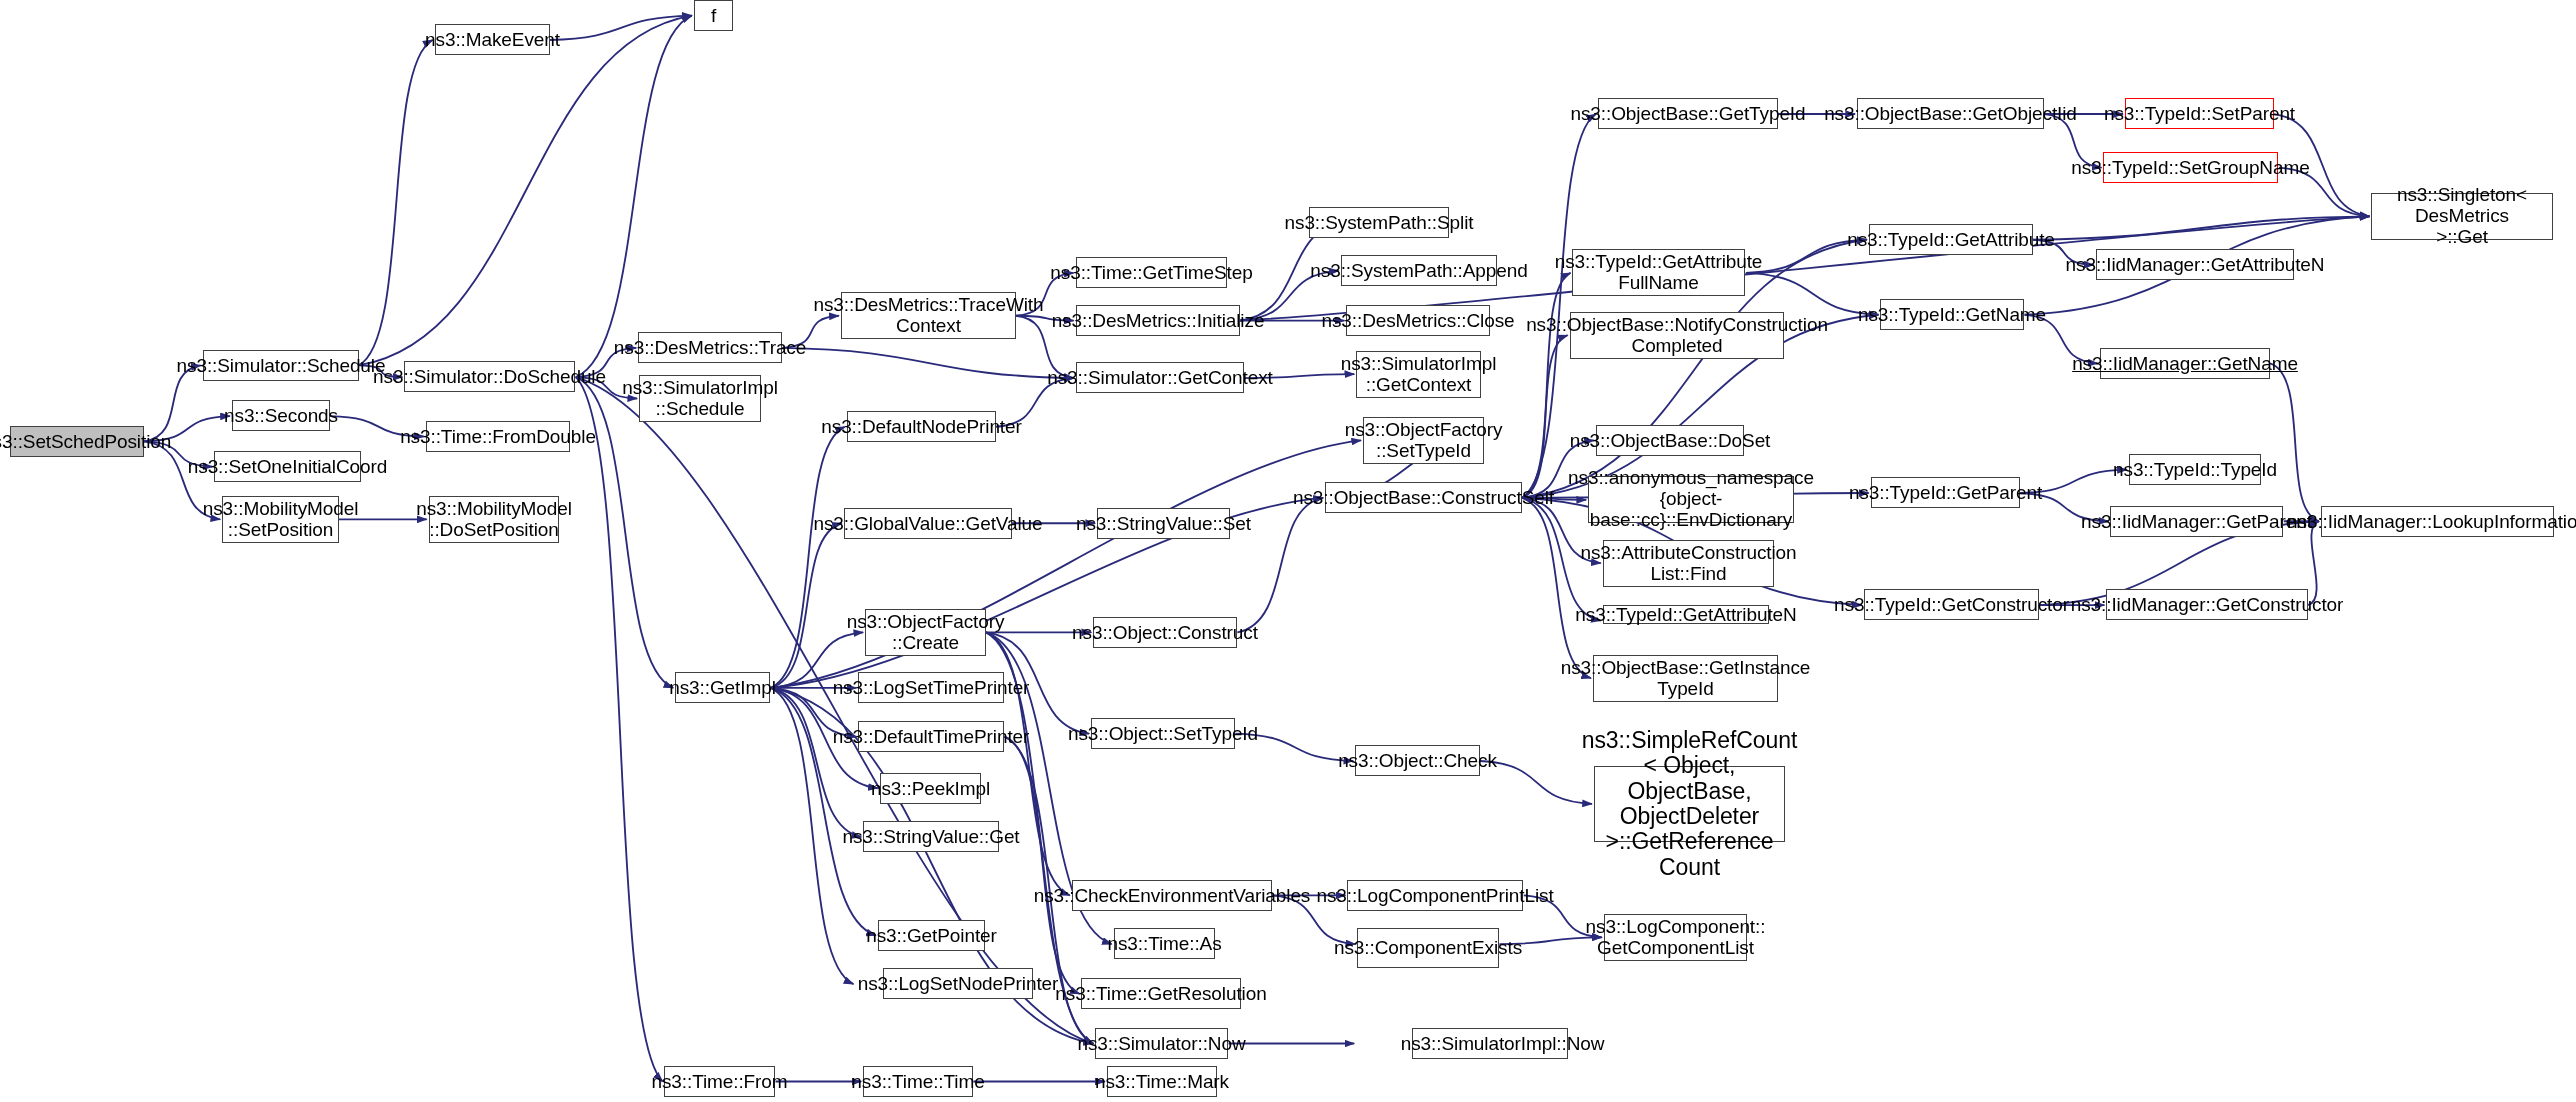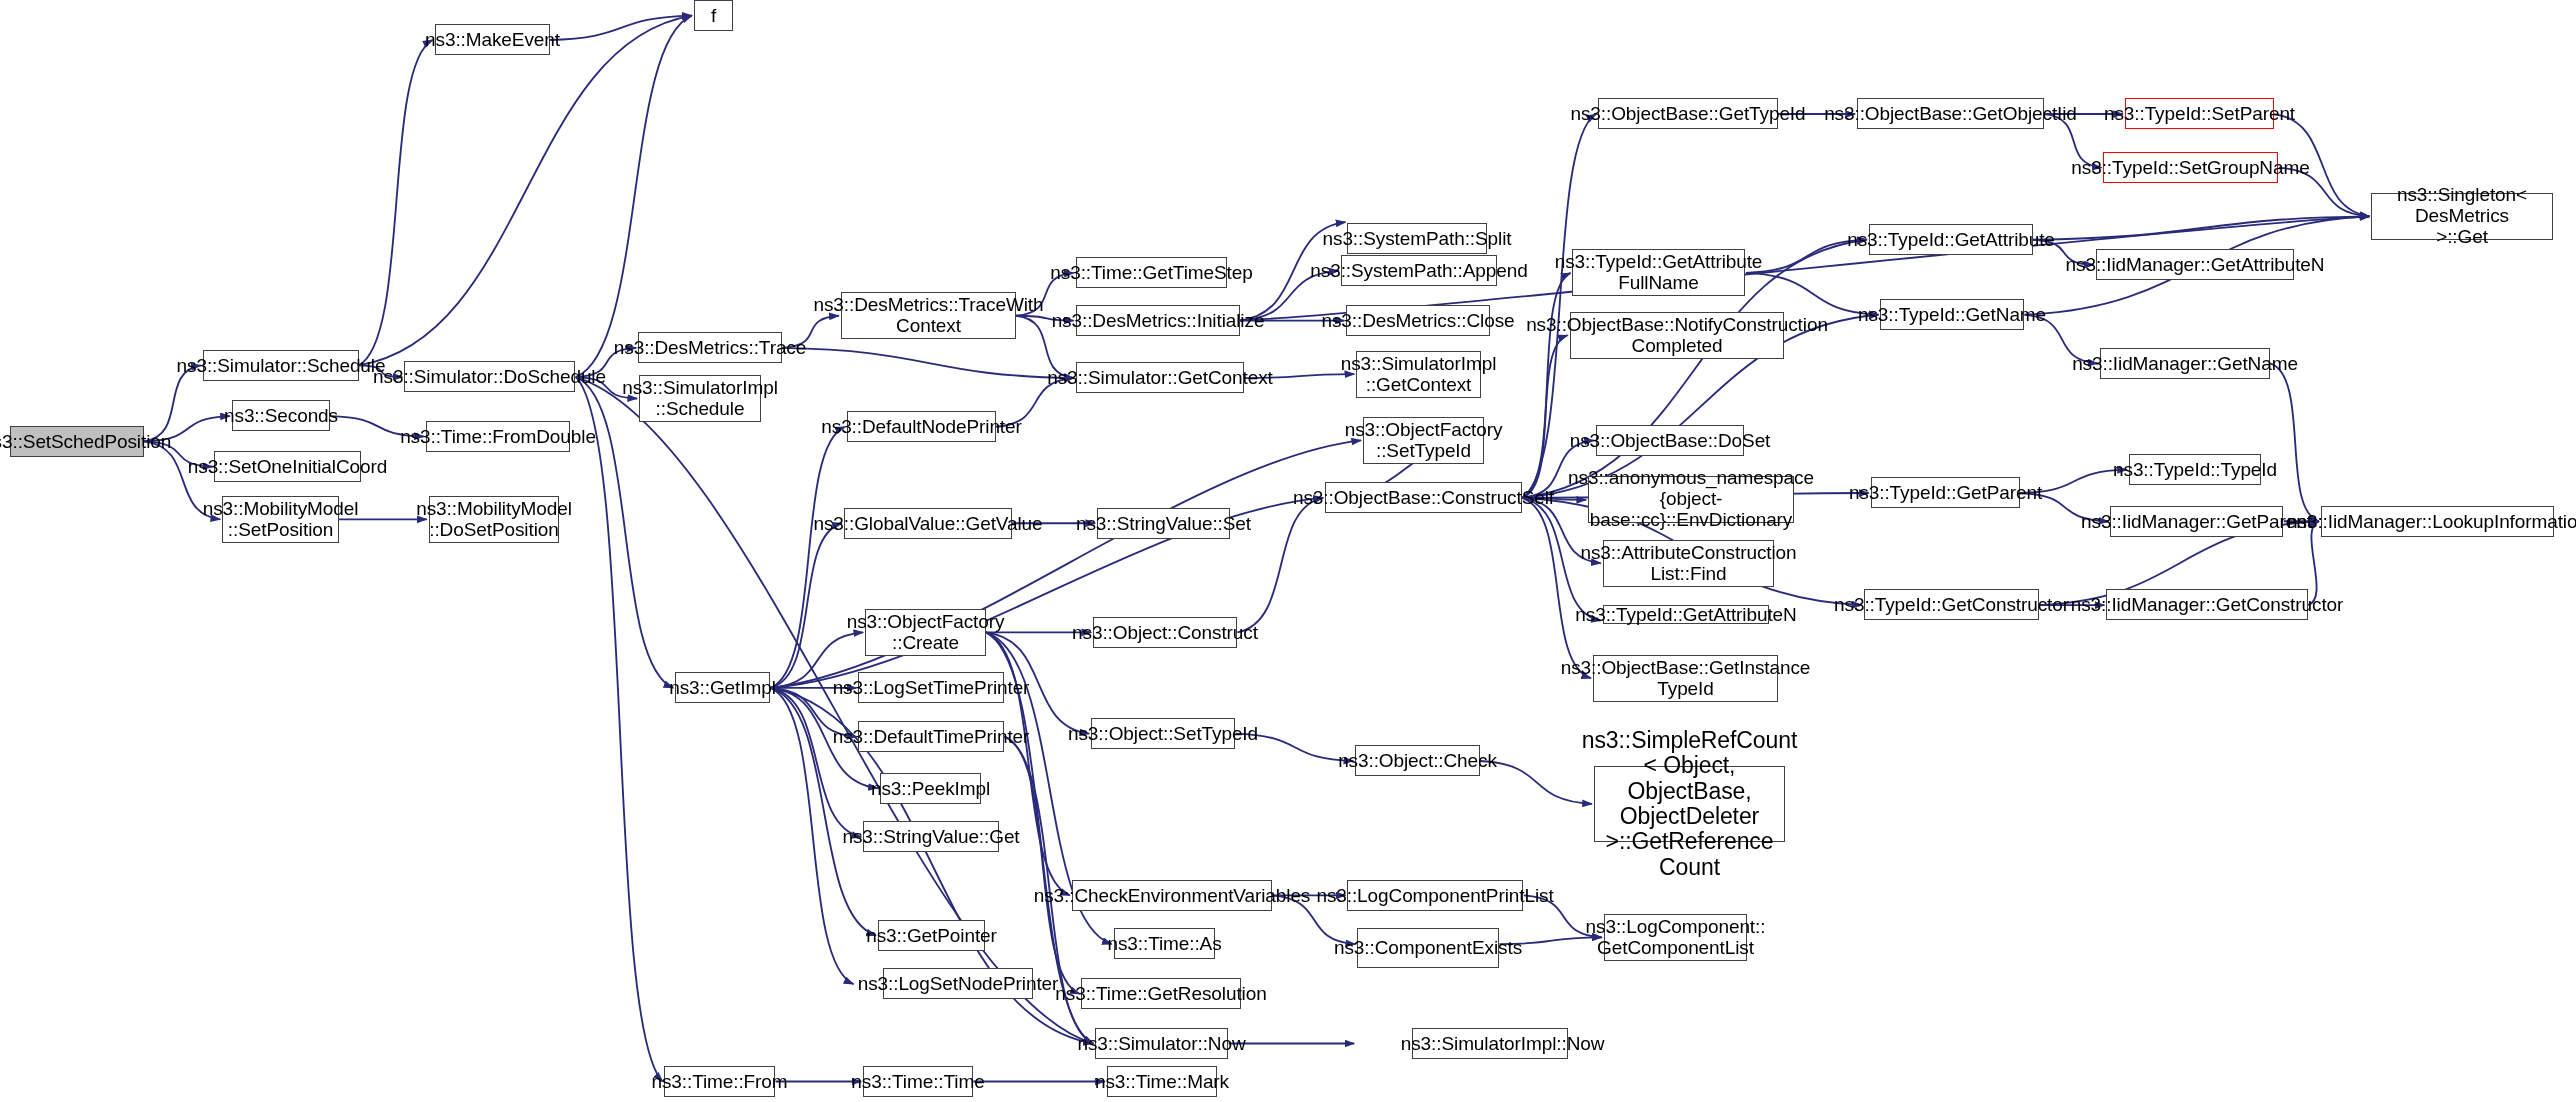--- a/index.html
+++ b/index.html
@@ -131,21 +131,21 @@
     <div class="node" style="left: 426px; top: 421px; width: 144px; height: 31px;">ns3::Time::FromDouble</div>
     <div class="node two" style="left: 429px; top: 496px; width: 130px; height: 47px;">ns3::MobilityModel
 ::DoSetPosition</div>
     <div class="node" style="left: 638px; top: 332px; width: 144px; height: 31px;">ns3::DesMetrics::Trace</div>
     <div class="node two" style="left: 841px; top: 292px; width: 175px; height: 47px;">ns3::DesMetrics::TraceWith
 Context</div>
     <div class="node" style="left: 847px; top: 411px; width: 149px; height: 31px;">ns3::DefaultNodePrinter</div>
     <div class="node" style="left: 1076px; top: 257px; width: 151px; height: 31px;">ns3::Time::GetTimeStep</div>
     <div class="node" style="left: 1076px; top: 305px; width: 164px; height: 31px;">ns3::DesMetrics::Initialize</div>
     <div class="node" style="left: 1076px; top: 362px; width: 168px; height: 31px;">ns3::Simulator::GetContext</div>
-    <div class="node" style="left: 1347px; top: 207px; width: 140px; height: 31px; margin-top: 16px;">ns3::SystemPath::Split</div>
+    <div class="node" style="left: 1309px; top: 207px; width: 140px; height: 31px;">ns3::SystemPath::Split</div>
     <div class="node" style="left: 1341px; top: 255px; width: 156px; height: 31px;">ns3::SystemPath::Append</div>
     <div class="node" style="left: 1346px; top: 305px; width: 144px; height: 31px;">ns3::DesMetrics::Close</div>
     <div class="node two" style="left: 1356px; top: 351px; width: 125px; height: 47px;">ns3::SimulatorImpl
 ::GetContext</div>
     <div class="node two" style="left: 1363px; top: 417px; width: 121px; height: 47px;">ns3::ObjectFactory
 ::SetTypeId</div>
     <div class="node" style="left: 1325px; top: 482px; width: 197px; height: 31px;">ns3::ObjectBase::ConstructSelf</div>
     <div class="node" style="left: 844px; top: 508px; width: 168px; height: 31px;">ns3::GlobalValue::GetValue</div>
     <div class="node" style="left: 1097px; top: 508px; width: 133px; height: 31px;">ns3::StringValue::Set</div>
     <div class="node" style="left: 675px; top: 672px; width: 95px; height: 31px;">ns3::GetImpl</div>
@@ -176,21 +176,21 @@
 FullName</div>
     <div class="node two" style="left: 1570px; top: 312px; width: 214px; height: 47px;">ns3::ObjectBase::NotifyConstruction
 Completed</div>
     <div class="node" style="left: 1598px; top: 98px; width: 180px; height: 31px;">ns3::ObjectBase::GetTypeId</div>
     <div class="node" style="left: 1857px; top: 98px; width: 187px; height: 31px;">ns3::ObjectBase::GetObjectIid</div>
     <div class="node redbox" style="left: 2125px; top: 98px; width: 149px; height: 31px;">ns3::TypeId::SetParent</div>
     <div class="node redbox" style="left: 2103px; top: 152px; width: 175px; height: 31px;">ns3::TypeId::SetGroupName</div>
     <div class="node" style="left: 1869px; top: 224px; width: 164px; height: 31px;">ns3::TypeId::GetAttribute</div>
     <div class="node" style="left: 2096px; top: 249px; width: 198px; height: 31px;">ns3::IidManager::GetAttributeN</div>
     <div class="node" style="left: 1880px; top: 299px; width: 144px; height: 31px;">ns3::TypeId::GetName</div>
-    <div class="node" style="left: 2100px; top: 348px; width: 170px; height: 31px;">ns3::IidManager::GetName</div>
+    <div class="node" style="left: 2100px; top: 348px; width: 170px; height: 31px; text-decoration: underline;">ns3::IidManager::GetName</div>
     <div class="node two" style="left: 2371px; top: 193px; width: 182px; height: 47px;">ns3::Singleton&lt; DesMetrics
 &gt;::Get</div>
     <div class="node" style="left: 2129px; top: 454px; width: 132px; height: 31px;">ns3::TypeId::TypeId</div>
     <div class="node" style="left: 1871px; top: 477px; width: 149px; height: 31px;">ns3::TypeId::GetParent</div>
     <div class="node" style="left: 2110px; top: 506px; width: 173px; height: 31px;">ns3::IidManager::GetParent</div>
     <div class="node" style="left: 2321px; top: 506px; width: 233px; height: 31px;">ns3::IidManager::LookupInformation</div>
     <div class="node" style="left: 1864px; top: 589px; width: 175px; height: 31px;">ns3::TypeId::GetConstructor</div>
     <div class="node" style="left: 2106px; top: 589px; width: 202px; height: 31px;">ns3::IidManager::GetConstructor</div>
     <div class="node" style="left: 1072px; top: 880px; width: 200px; height: 31px;">ns3::CheckEnvironmentVariables</div>
     <div class="node" style="left: 1114px; top: 928px; width: 101px; height: 31px;">ns3::Time::As</div>

